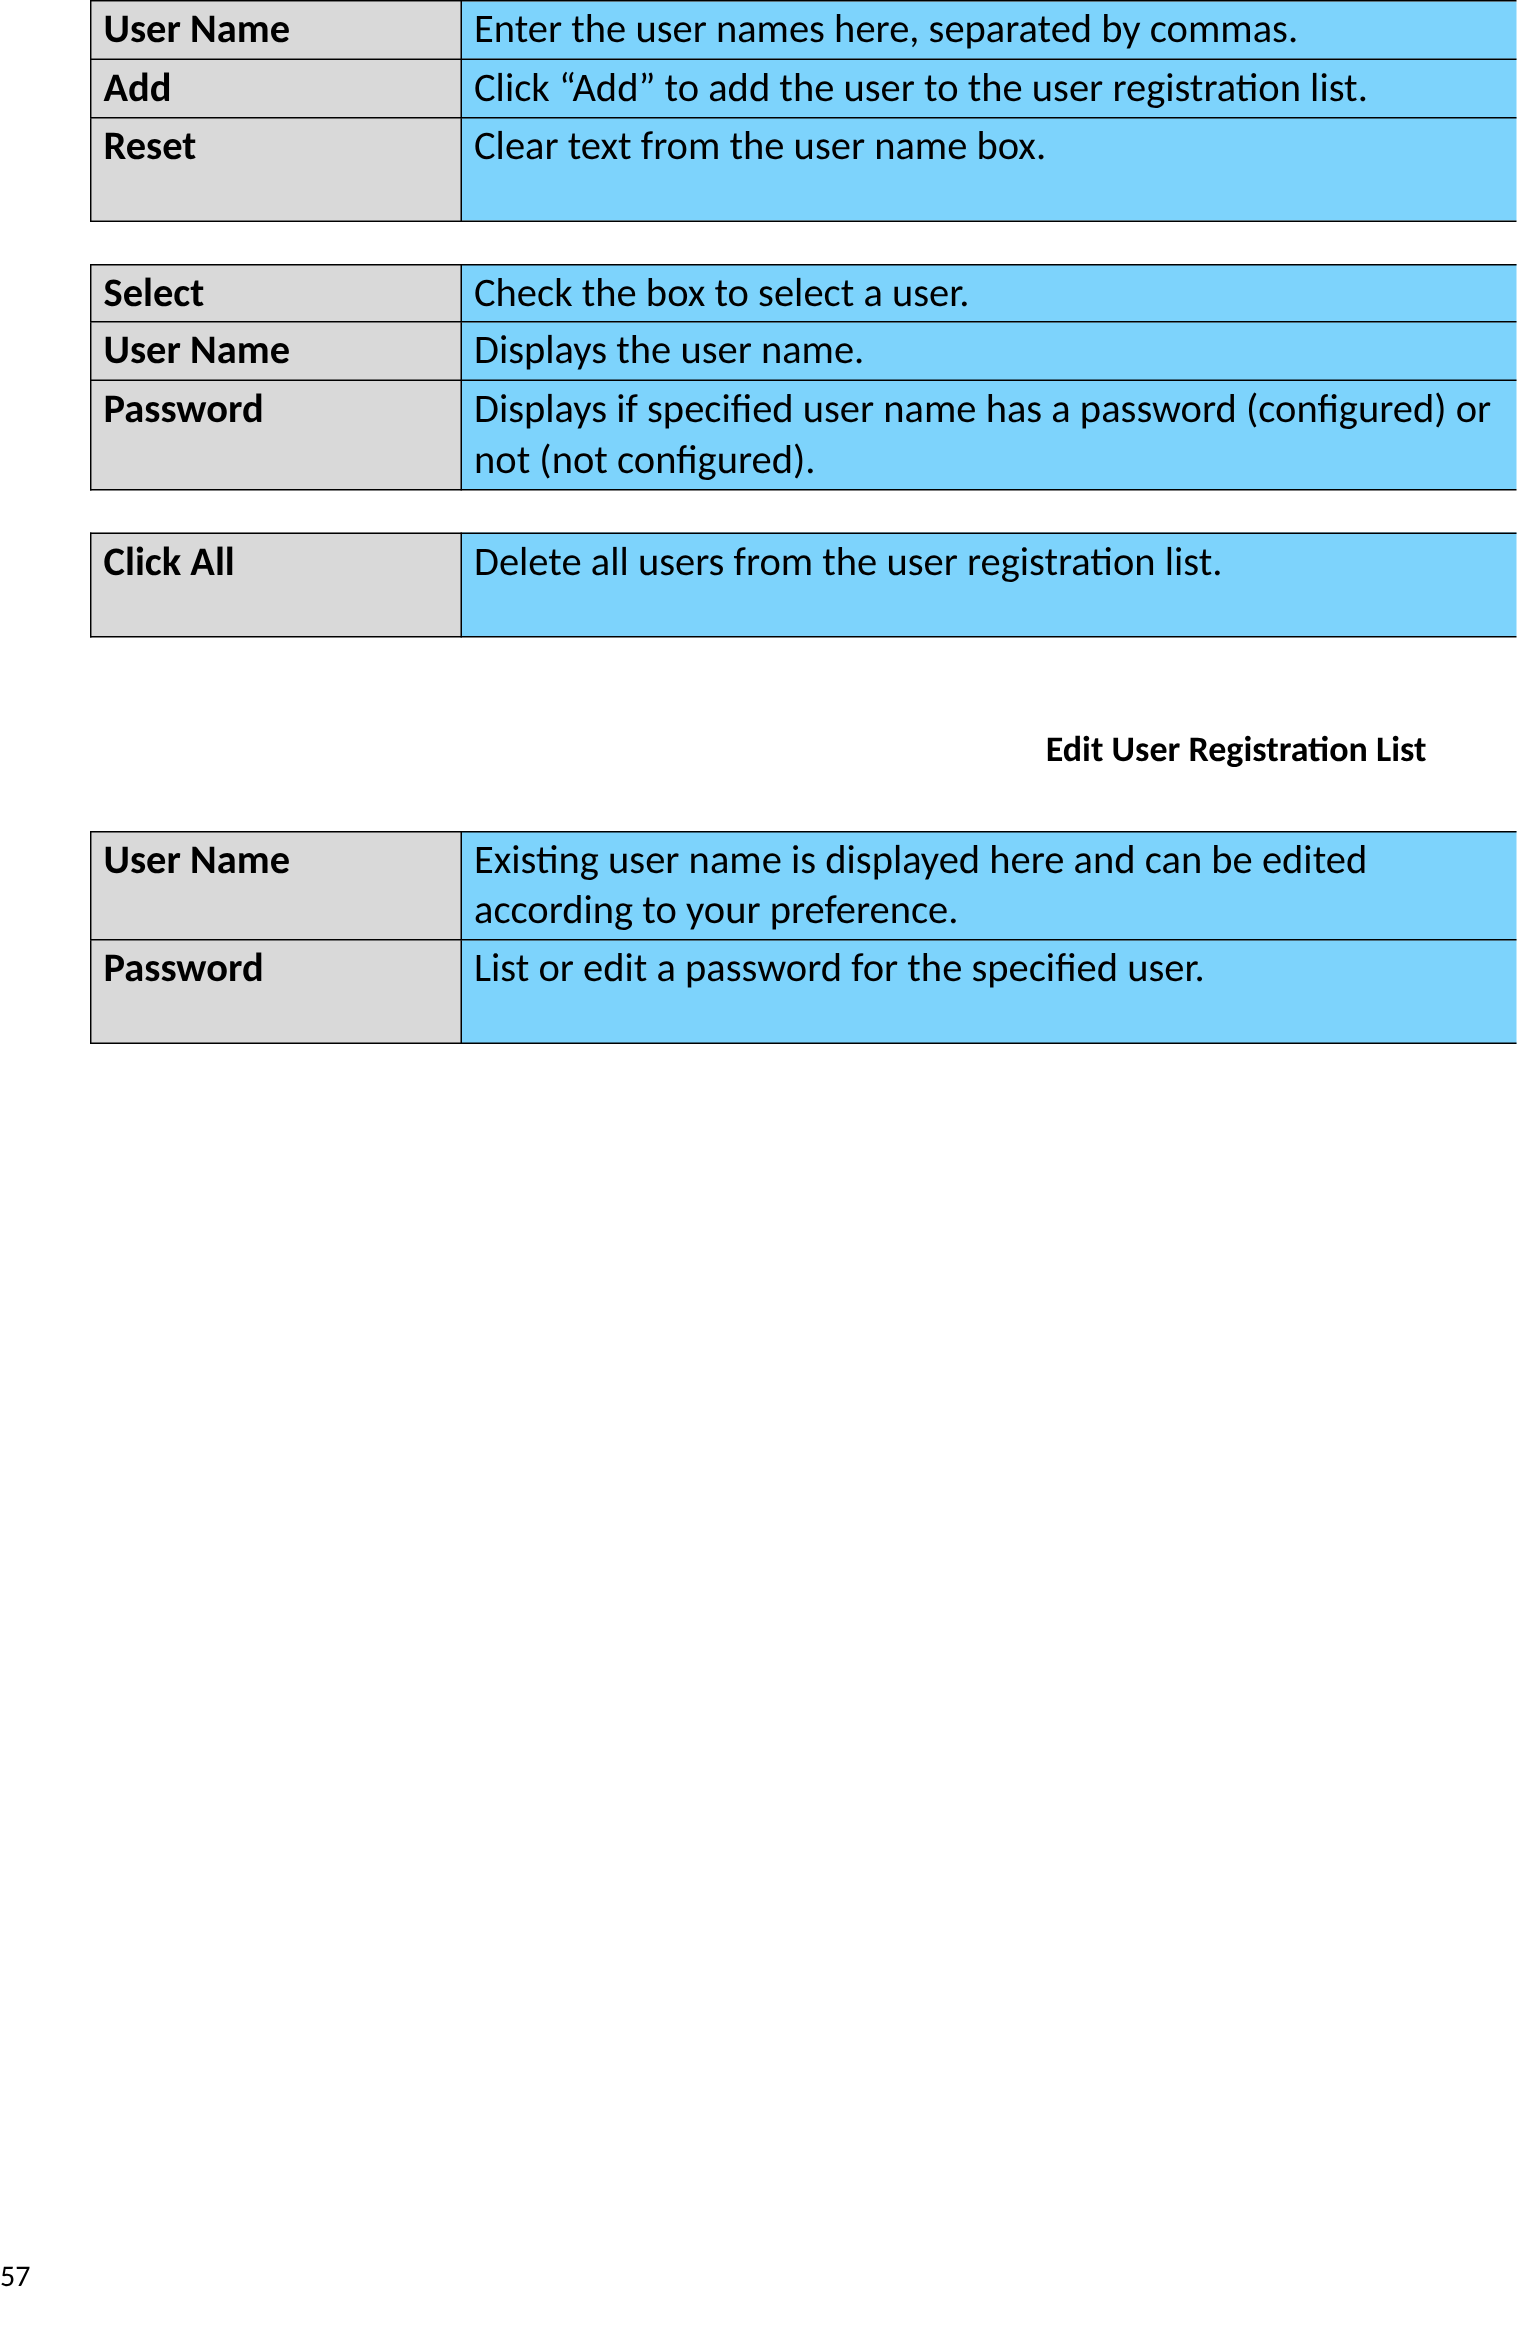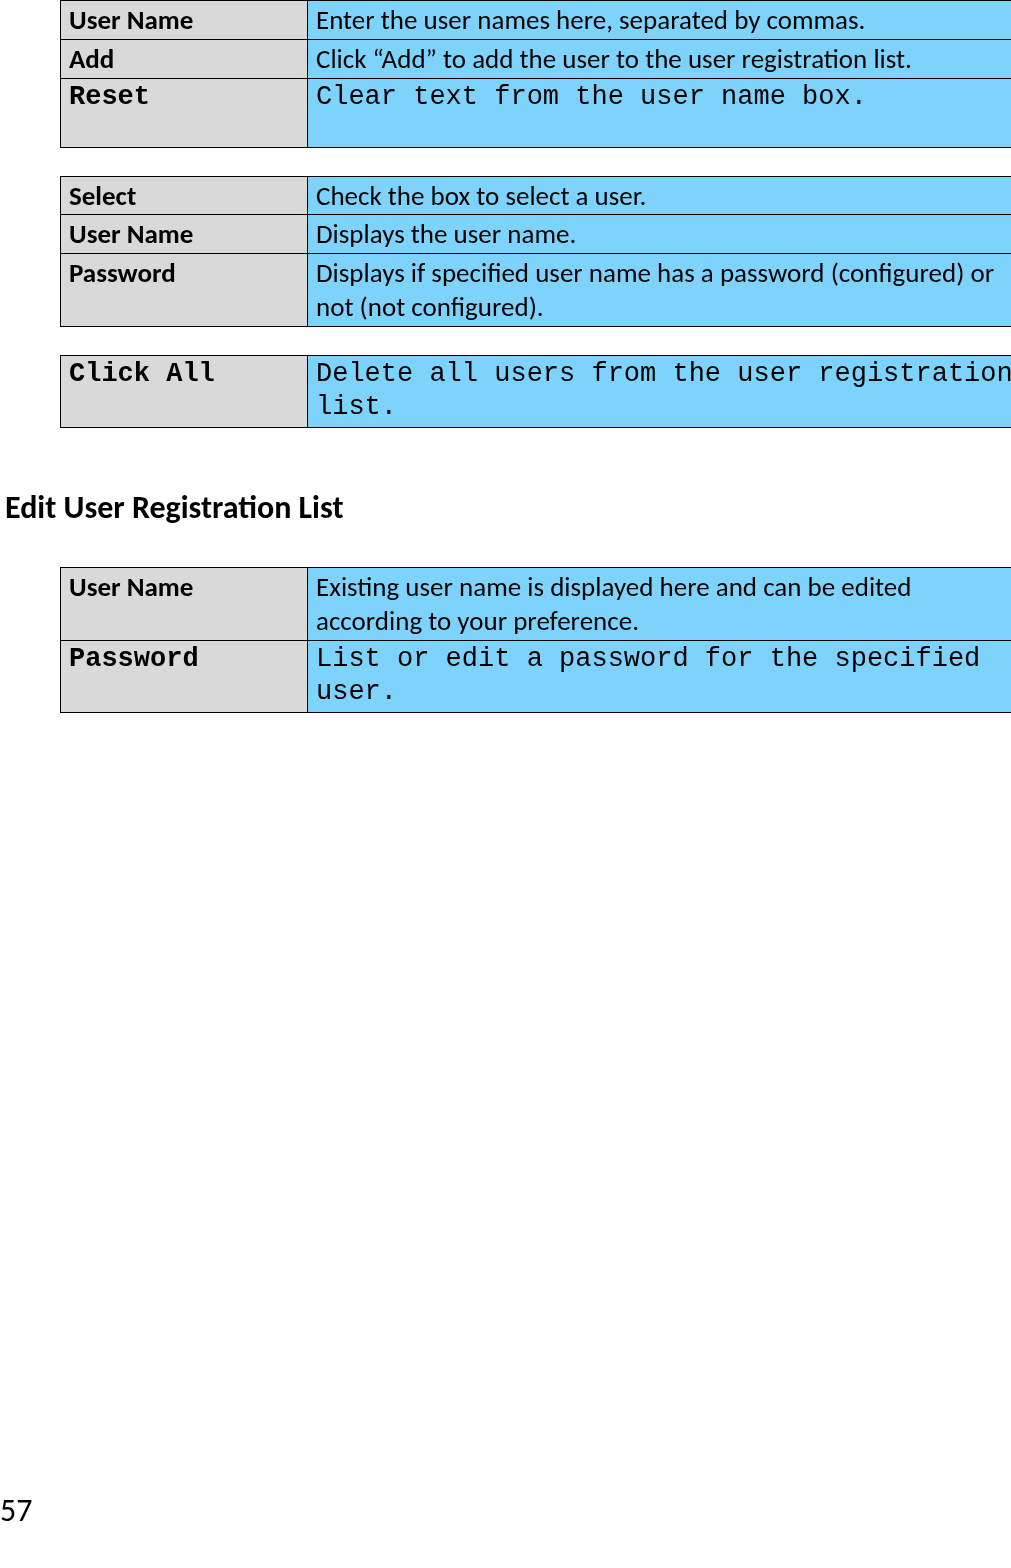--- a/index.html
+++ b/index.html
@@ -35,38 +35,38 @@
     width: 230px;
     background: #d9d9d9;
     font-weight: 700;
   }
   table.def td.desc {
     background: #7dd3fc;
     font-weight: 400;
   }
   .tall td {
     height: 64px;
-    font-family: Liberation Mono, monospace;
   }
   .table-wrap {
     margin-left: 0;
   }
   .spacer-small { height: 28px; }
   .spacer-med   { height: 60px; }
   .heading {
-    font-size: 32px;
+    font-size: 24px;
     font-weight: 700;
     margin: 0;
     padding: 0;
+    text-align: right;
   }
   .page-number {
     position: absolute;
     left: 0;
     bottom: 38px;
-    font-size: 32px;
+    font-size: 20px;
   }
 </style>
 </head>
 <body>
 
 <div class="page">
 
   <div class="table-wrap">
     <table class="def">
       <tbody>

